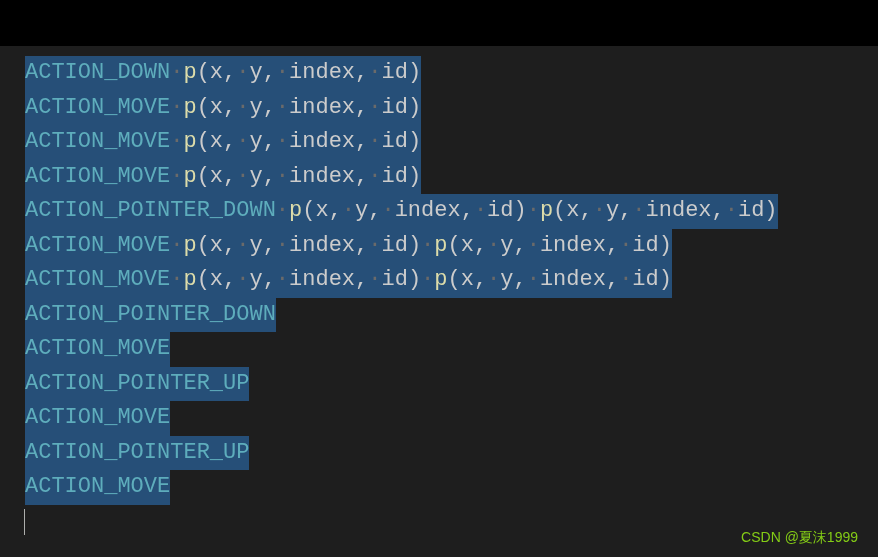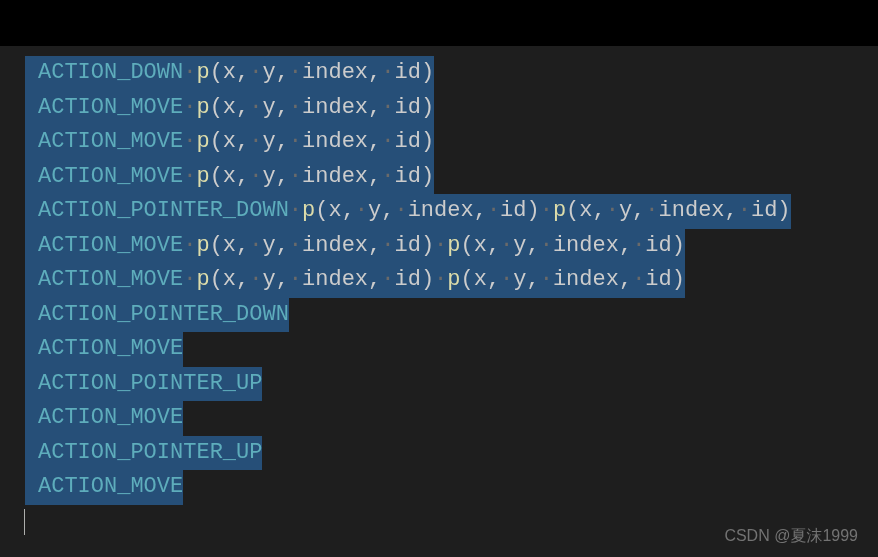--- a/index.html
+++ b/index.html
@@ -29,43 +29,42 @@
       display: flex;
       align-items: center;
       height: 34.5px;
     }
     .tok {
       white-space: pre;
     }
     .action {
       color: #5eadbc;
       background: #264f78;
-      padding-left: 13px;
     }
     .p-yellow {
       color: #dcdcaa;
       background: #264f78;
     }
     .params {
       color: #cccccc;
       background: #264f78;
     }
     .space-sel {
       color: #cccccc;
       background: #264f78;
     }
     .dot {
       color: #6a6a6a;
     }
     .watermark {
       position: absolute;
       bottom: 10px;
       right: 20px;
-      color: #737373;
-      font-size: 16px;
+      color: #84cc16;
+      font-size: 14px;
       font-family: sans-serif;
     }
     .cursor {
       display: inline-block;
       width: 1px;
       height: 26px;
       background: #aeafad;
       vertical-align: middle;
       margin-left: -1px;
     }

